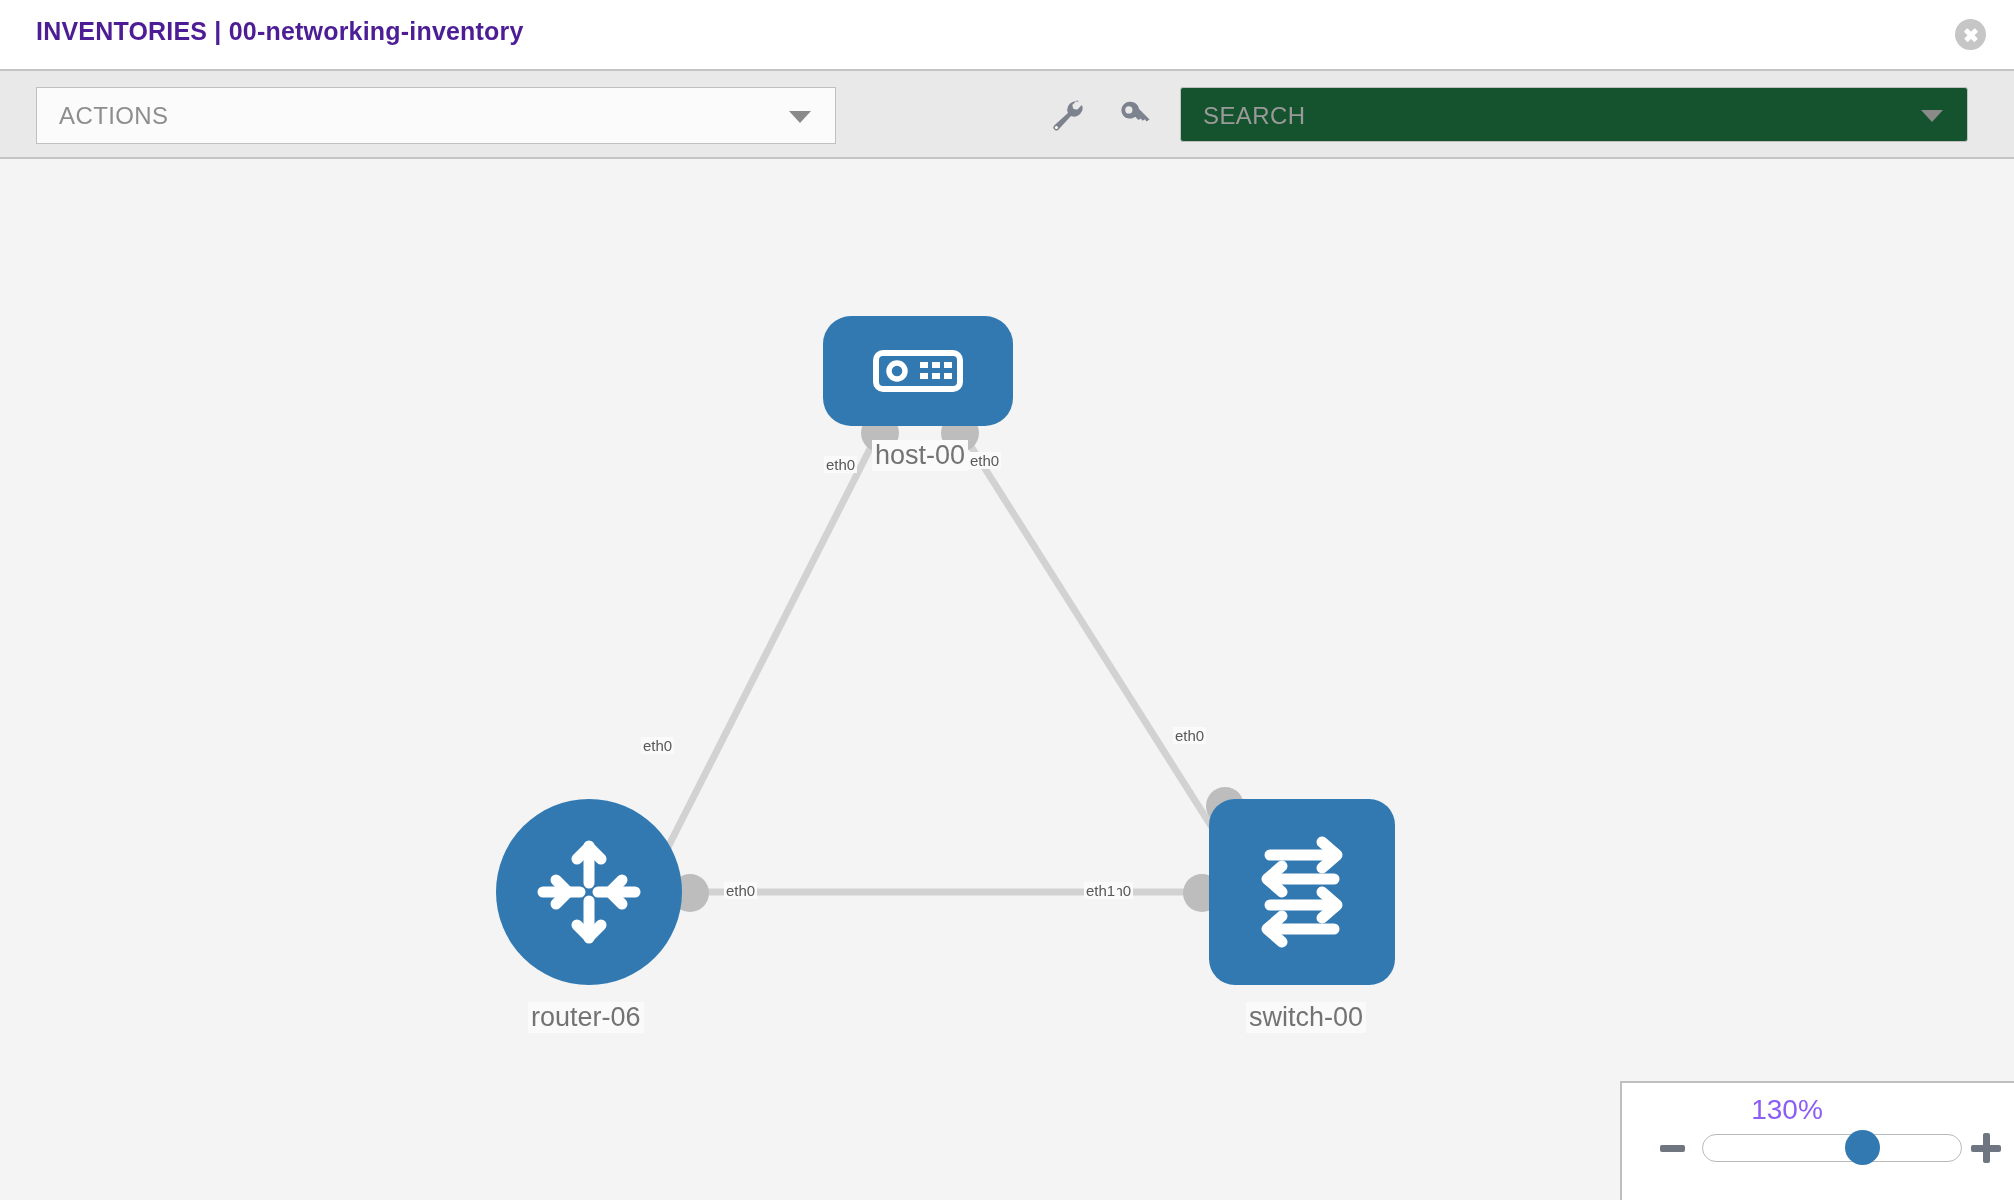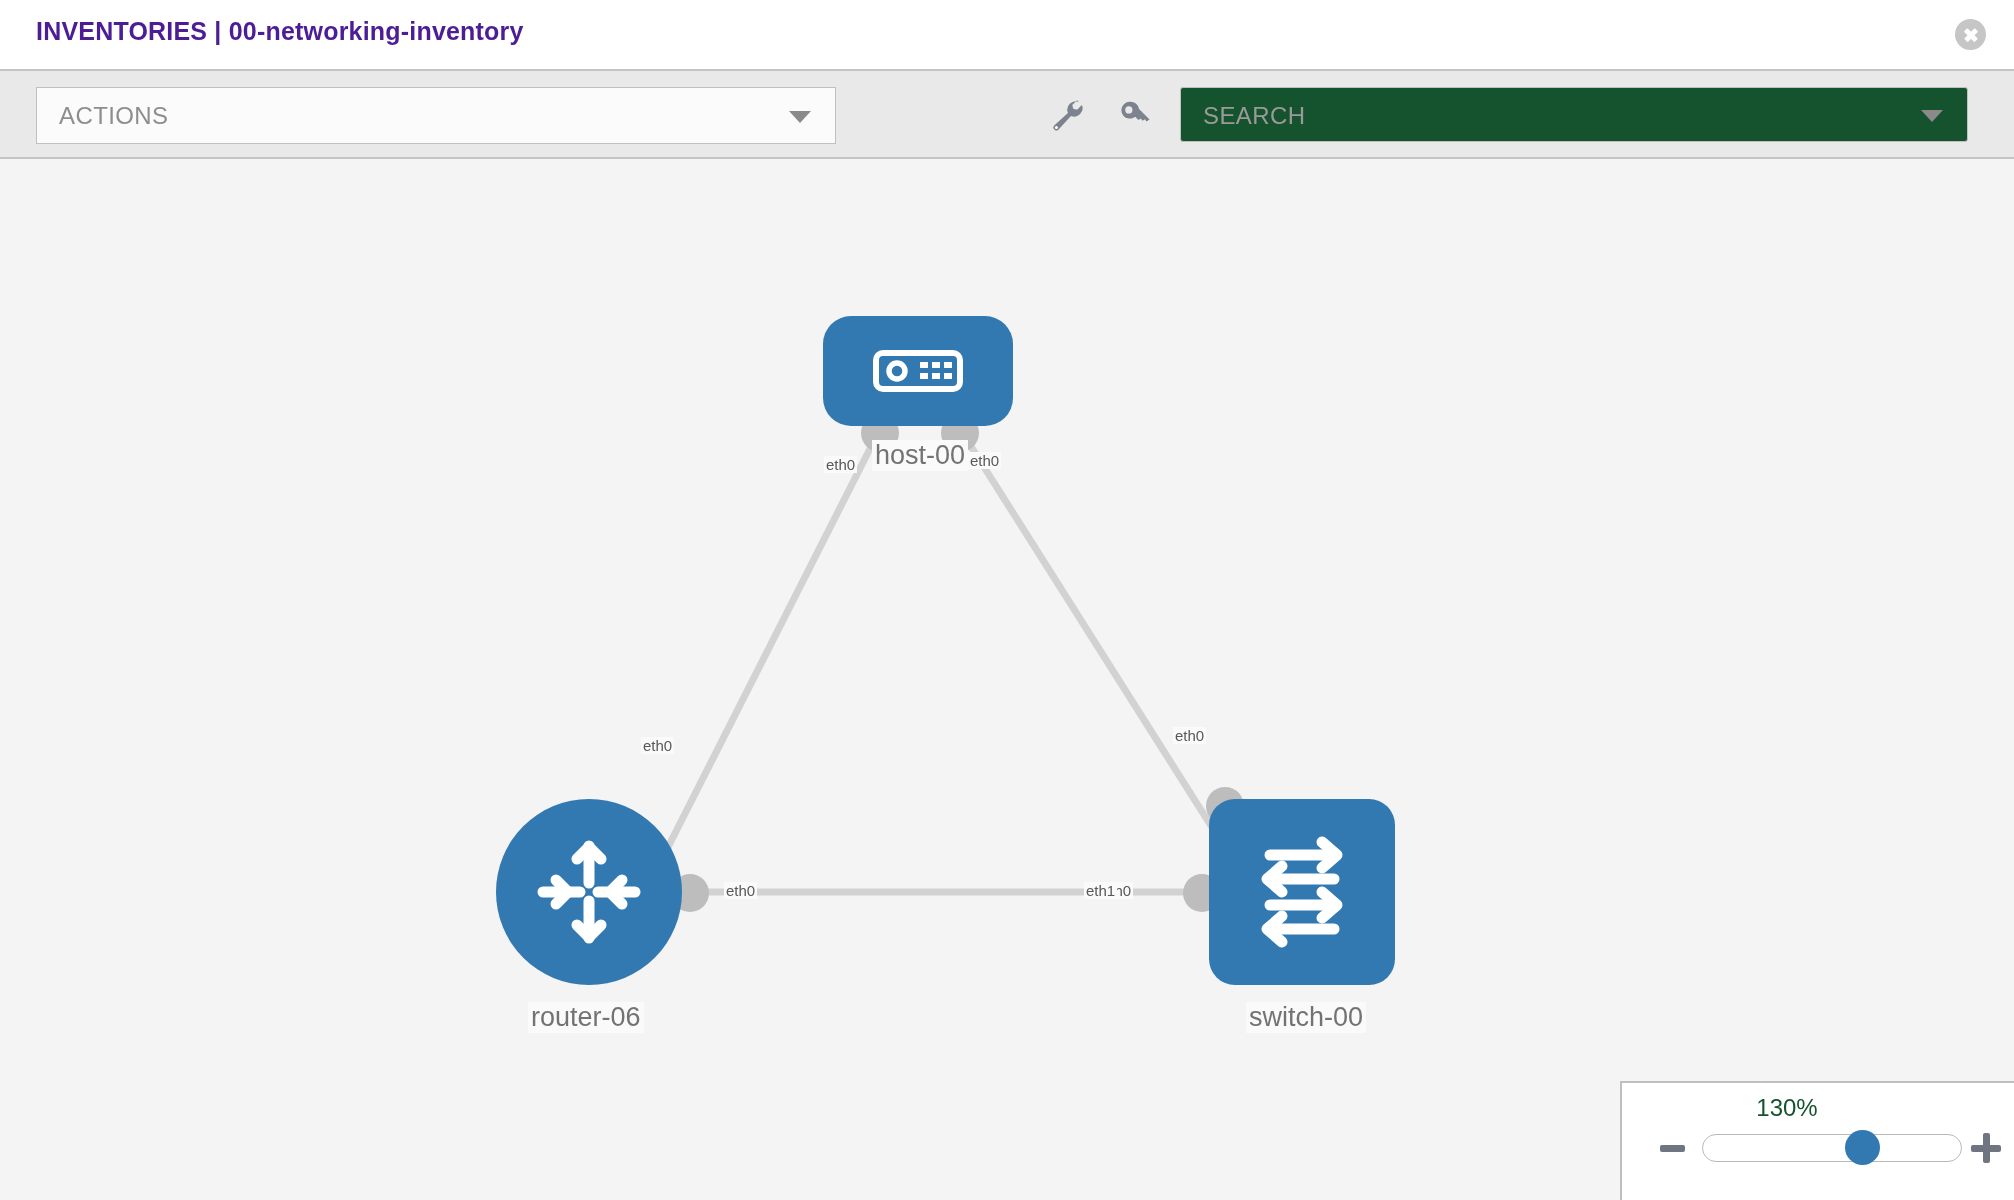--- a/index.html
+++ b/index.html
@@ -208,22 +208,22 @@
     border-top: 2px solid #bfbfbf;
     border-left: 2px solid #bfbfbf;
     box-sizing: border-box;
   }
   .zoom-value {
     position: absolute;
     top: 11px;
     left: 0;
     width: 330px;
     text-align: center;
-    font-size: 24px;
-    color: #14532d;
+    font-size: 28px;
+    color: #8b5cf6;
   }
   .zoom-minus {
     position: absolute;
     left: 38px;
     top: 62px;
     width: 25px;
     height: 7px;
     background: #6f7581;
     border-radius: 2px;
     cursor: pointer;

